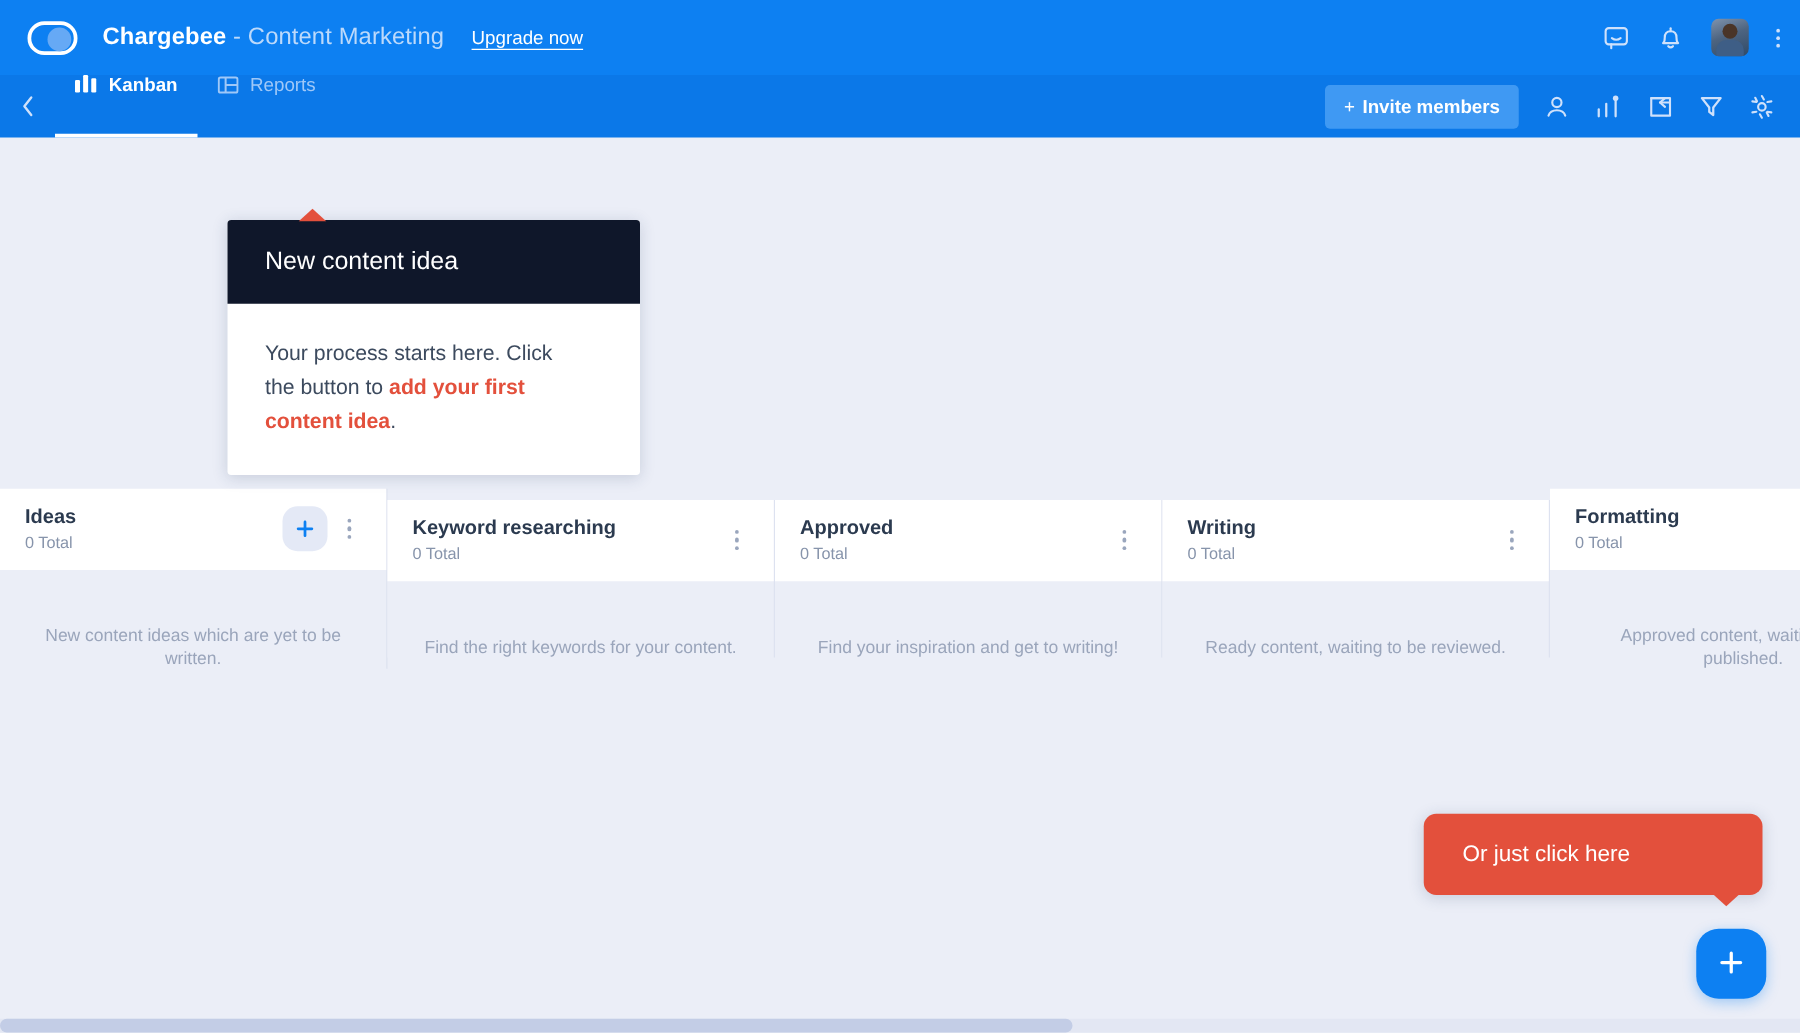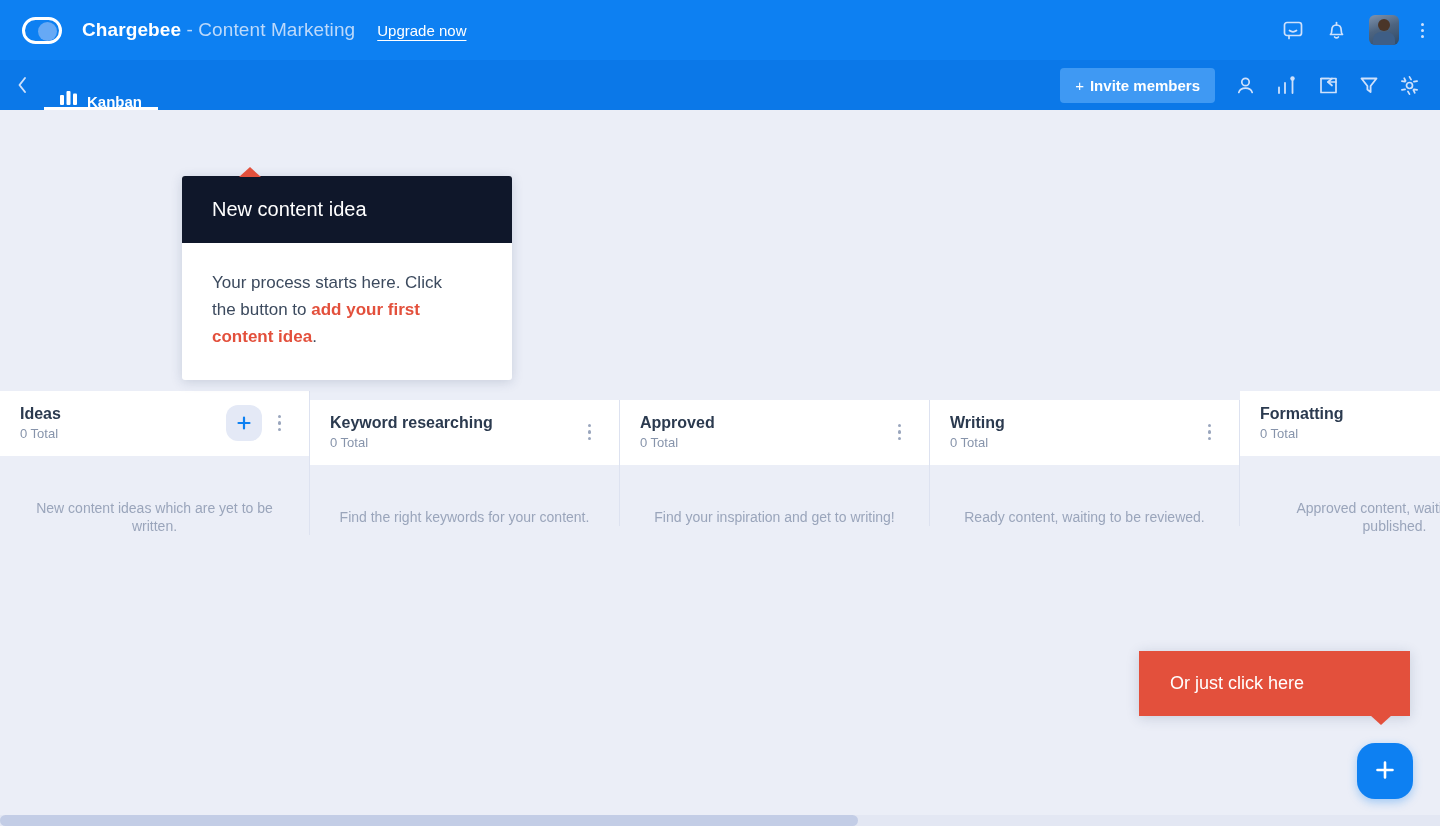--- a/index.html
+++ b/index.html
@@ -58,21 +58,21 @@
   .subbar {
     position:absolute; top:60px; left:0; width:1440px; height:50px;
     background:#0b78e8; display:flex; align-items:center;
   }
   .back-chev {
     width:44px; height:50px; display:flex; align-items:center; justify-content:center;
     cursor:pointer;
   }
   .tabs { display:flex; align-items:stretch; height:50px; }
   .tab {
-    display:flex; align-items:flex-end; gap:9px; padding:0 16px; height:50px;
+    display:flex; align-items:flex-start; gap:9px; padding:0 16px; height:50px;
     position:relative; cursor:pointer; color:#9fc8f8; font-size:15px; white-space:nowrap;
   }
   .tab.active { color:#ffffff; font-weight:bold; }
   .tab.active::after {
     content:""; position:absolute; left:0; right:0; bottom:0; height:3px; background:#ffffff;
   }
   .subbar-right { margin-left:auto; margin-right:20px; display:flex; align-items:center; gap:20px; }
   .invite-btn {
     background:#3f99f3; color:#ffffff; font-size:15px; font-weight:bold;
     border:none; border-radius:4px; padding:9px 15px; cursor:pointer;
@@ -130,21 +130,21 @@
     padding:22px 0 22px 30px; border-radius:3px 3px 0 0;
   }
   .tip-body {
     padding:26px 42px 30px 30px; font-size:17px; line-height:27px; color:#3c4a5e;
   }
   .tip-body .hl { color:#e3503c; font-weight:bold; }
 
   
   .tip-fab {
     position:absolute; left:1139px; top:651px; width:271px; height:65px;
-    background:#e3503c; border-radius:0;
+    background:#e3503c; border-radius:10px;
     box-shadow:0 2px 12px rgba(40,60,100,.18);
     display:flex; align-items:center; z-index:40;
   }
   .tip-fab-label { color:#ffffff; font-size:18px; padding-left:31px; white-space:nowrap; }
   .tip-arrow-down {
     position:absolute; bottom:-9px; right:18px; width:0; height:0;
     border-left:11px solid transparent; border-right:11px solid transparent;
     border-top:10px solid #e3503c;
   }
 
@@ -216,20 +216,30 @@
     <div class="tab active">
       <span>
         <svg width="18" height="16" viewBox="0 0 18 16" fill="#ffffff">
           <rect x="0" y="4" width="4" height="10" rx="1"></rect>
           <rect x="6.5" y="0" width="4" height="14" rx="1"></rect>
           <rect x="13" y="2.5" width="4" height="11.5" rx="1"></rect>
         </svg>
       </span>
       <span>Kanban</span>
     </div>
+    <div class="tab">
+      <span>
+        <svg width="17" height="16" viewBox="0 0 17 16" fill="none" stroke="#9fc8f8" stroke-width="1.6">
+          <rect x="1" y="2" width="15" height="12" rx="1.5"></rect>
+          <path d="M6.5 2 L6.5 14"></path>
+          <path d="M6.5 8 L16 8"></path>
+        </svg>
+      </span>
+      <span>Reports</span>
+    </div>
   </div>
 
   <div class="subbar-right">
     <button class="invite-btn">
       <span class="pl">+</span>
       <span>Invite members</span>
     </button>
 
     <span class="ic">
       <svg width="21" height="21" viewBox="0 0 21 21" fill="none" stroke="#cfe1fb" stroke-width="1.7" stroke-linecap="round">

